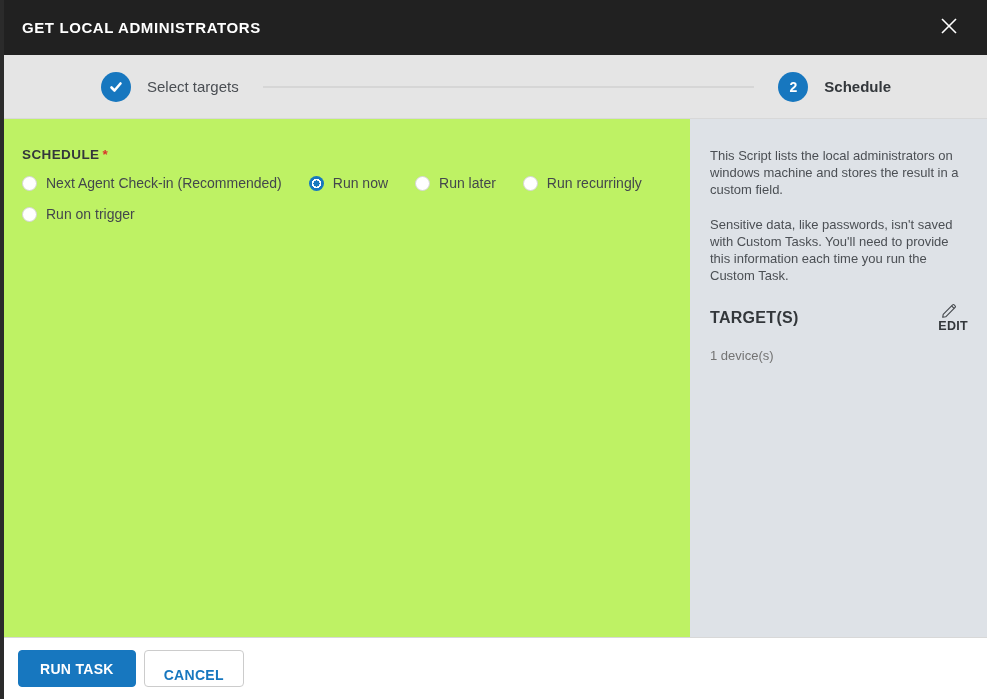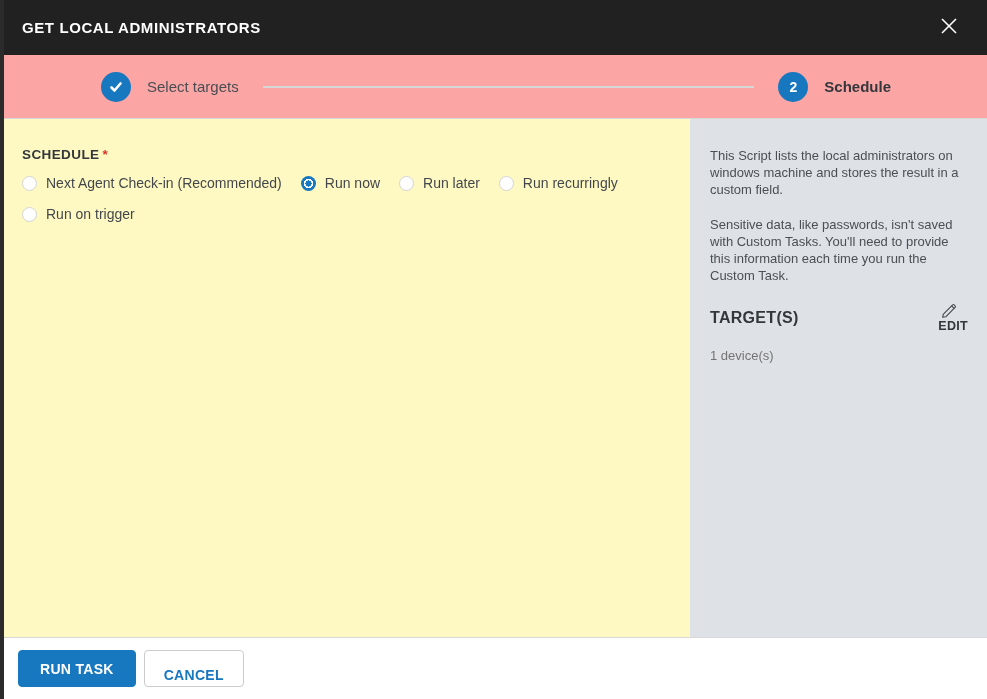--- a/index.html
+++ b/index.html
@@ -34,21 +34,21 @@
     width: 28px; height: 28px;
     display: flex; align-items: center; justify-content: center;
   }
   
   .stepper {
     height: 64px;
     display: flex;
     align-items: center;
     padding: 0 96px 0 101px;
     border-bottom: 1px solid #d8d8d8;
-    background: #fca5a5;
+    background: #e5e5e5;
   }
   .step { display: flex; align-items: center; cursor: pointer; }
   .step-circle {
     width: 30px; height: 30px; border-radius: 50%;
     background: #1777bf;
     display: flex; align-items: center; justify-content: center;
     color: #ffffff; font-size: 14px; font-weight: bold;
     flex-shrink: 0;
   }
   .step-label {
@@ -63,35 +63,35 @@
     background: #d6d6d6;
     margin: 0 24px;
   }
   
   .modal-body {
     display: flex;
     height: 518px;
   }
   .main-pane {
     flex: 1;
-    background: #fef9c3;
+    background: #bef264;
     padding: 28px 24px 20px 22px;
   }
   .field-label {
     font-size: 13.5px;
     font-weight: bold;
     color: #33373b;
     letter-spacing: 0.4px;
     margin-bottom: 13px;
   }
   .req { color: #d9342b; font-weight: bold; margin-left: 3px; }
   .radio-row {
     display: flex;
     align-items: center;
-    gap: 19px;
+    gap: 27px;
     margin-bottom: 15px;
   }
   .radio-option {
     display: flex;
     align-items: center;
     cursor: pointer;
   }
   .radio {
     width: 15px; height: 15px;
     border-radius: 50%;

